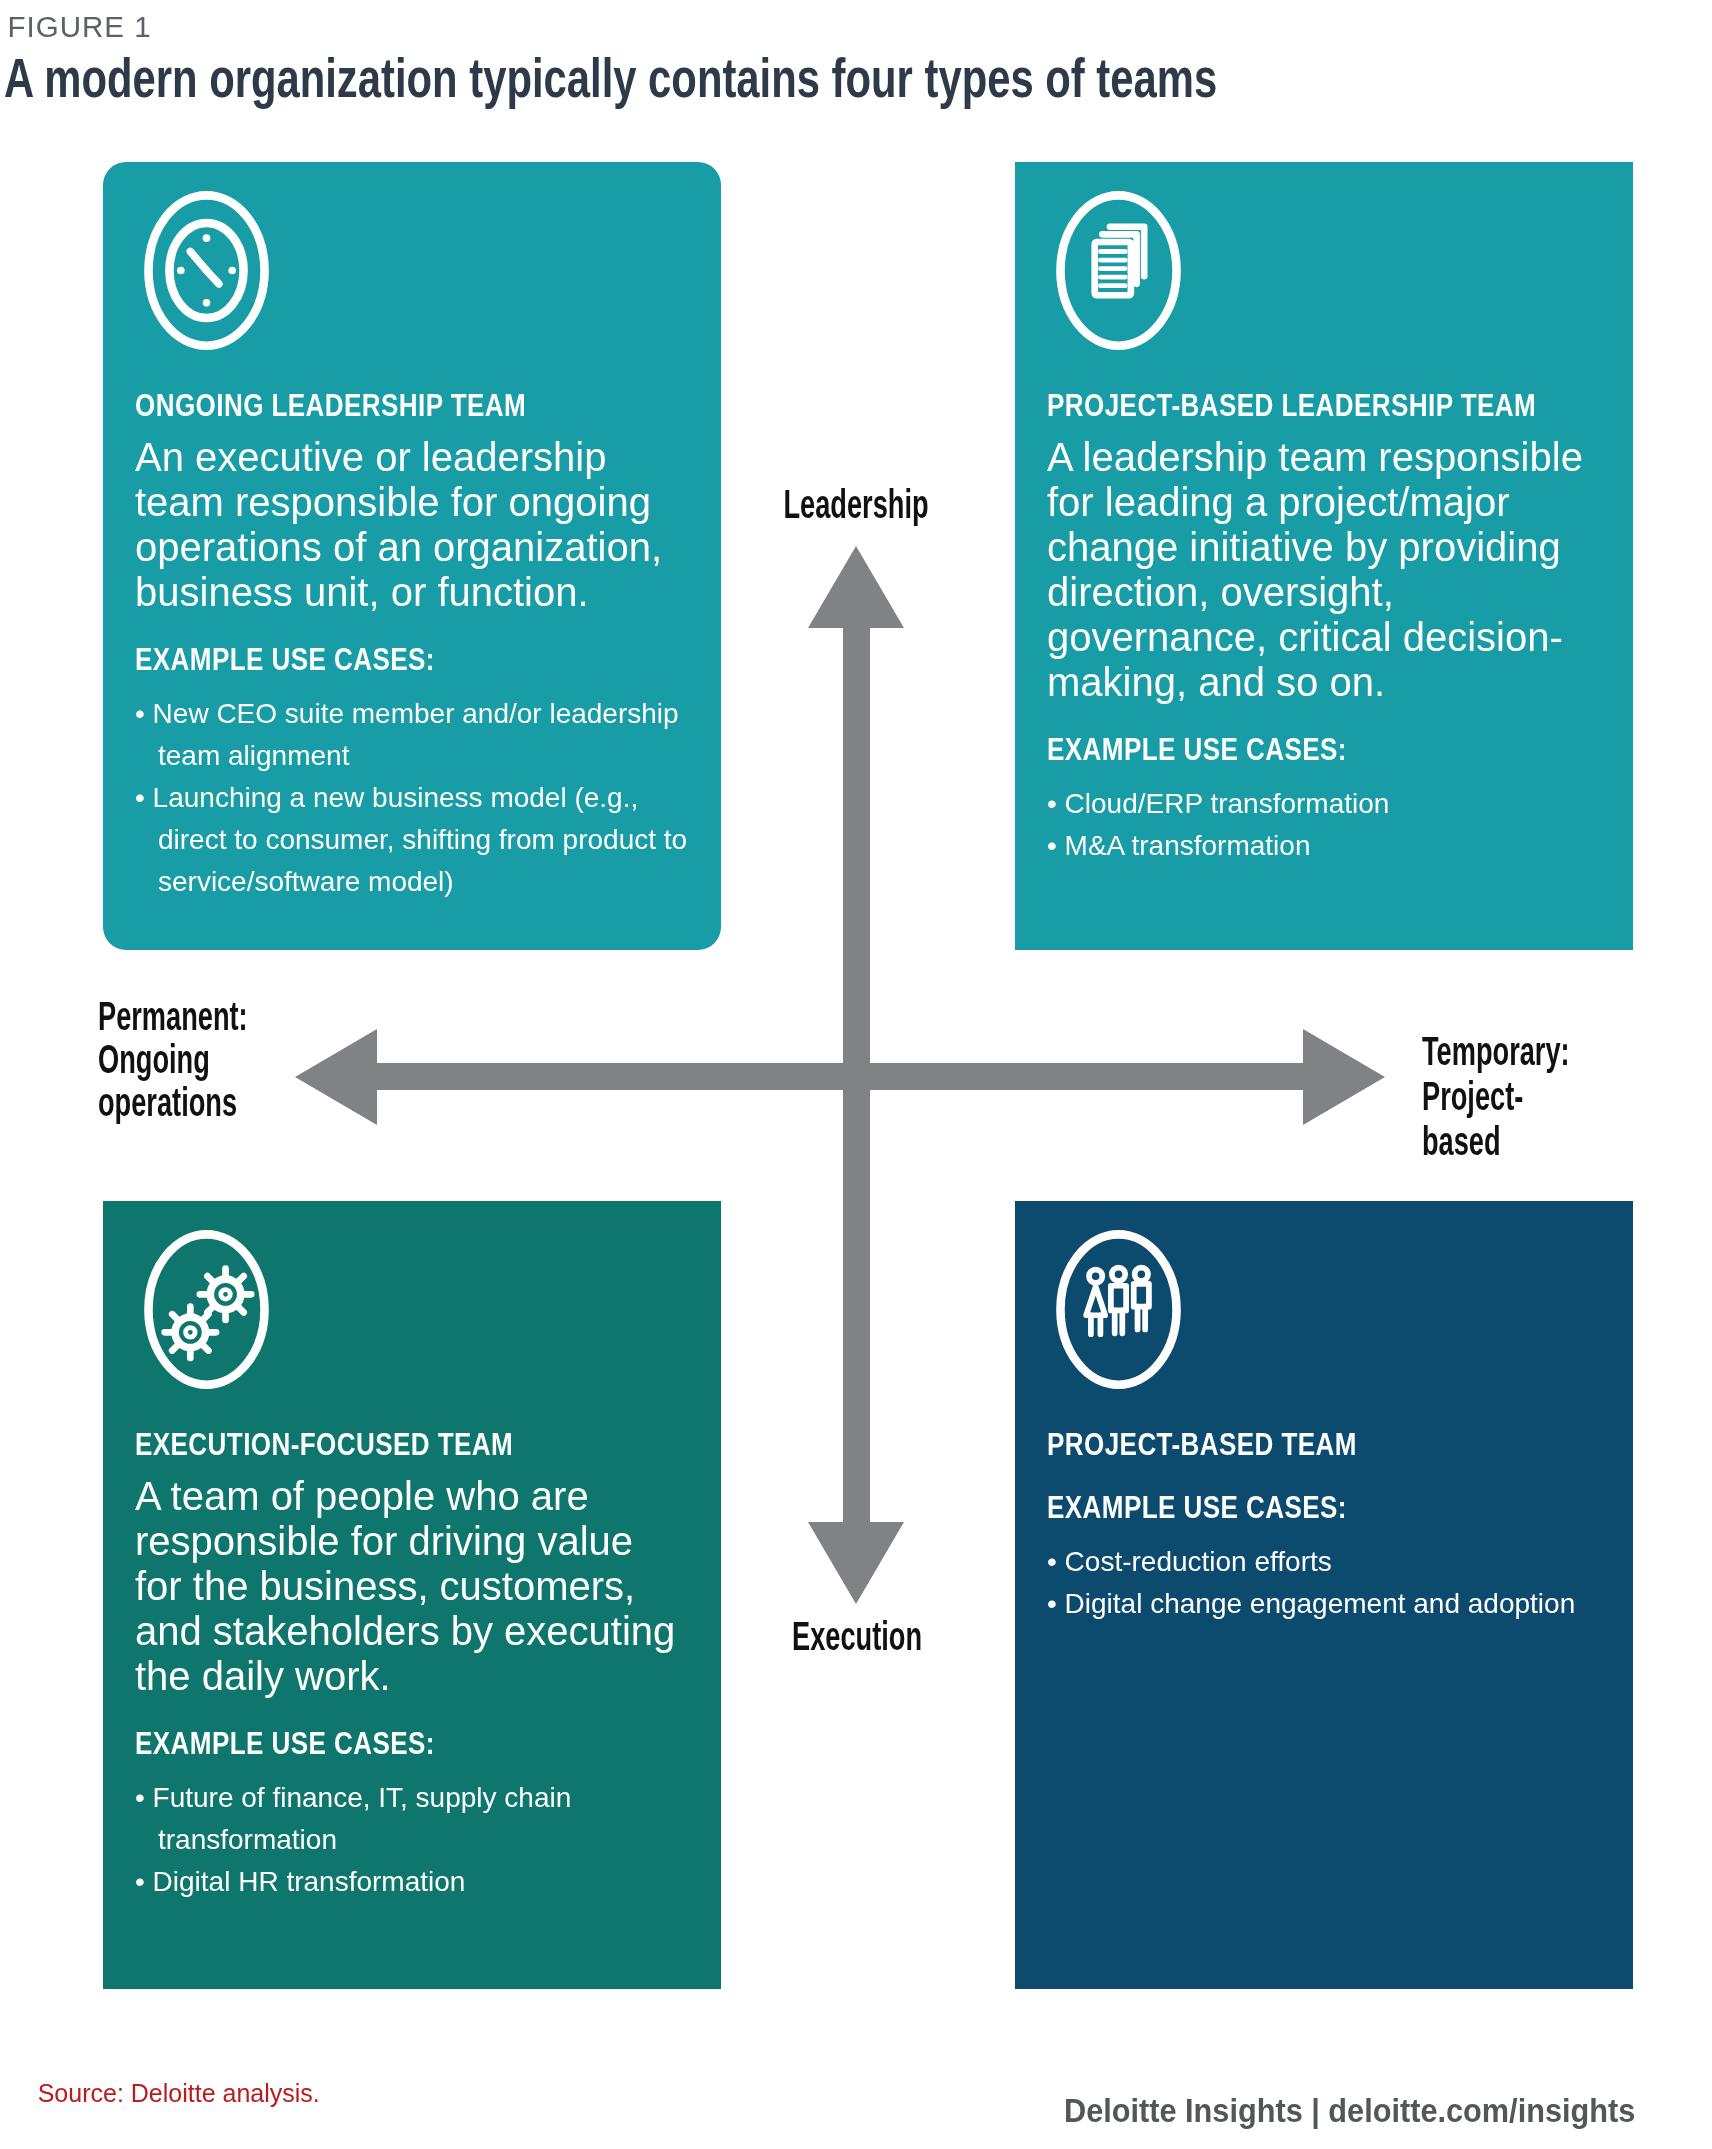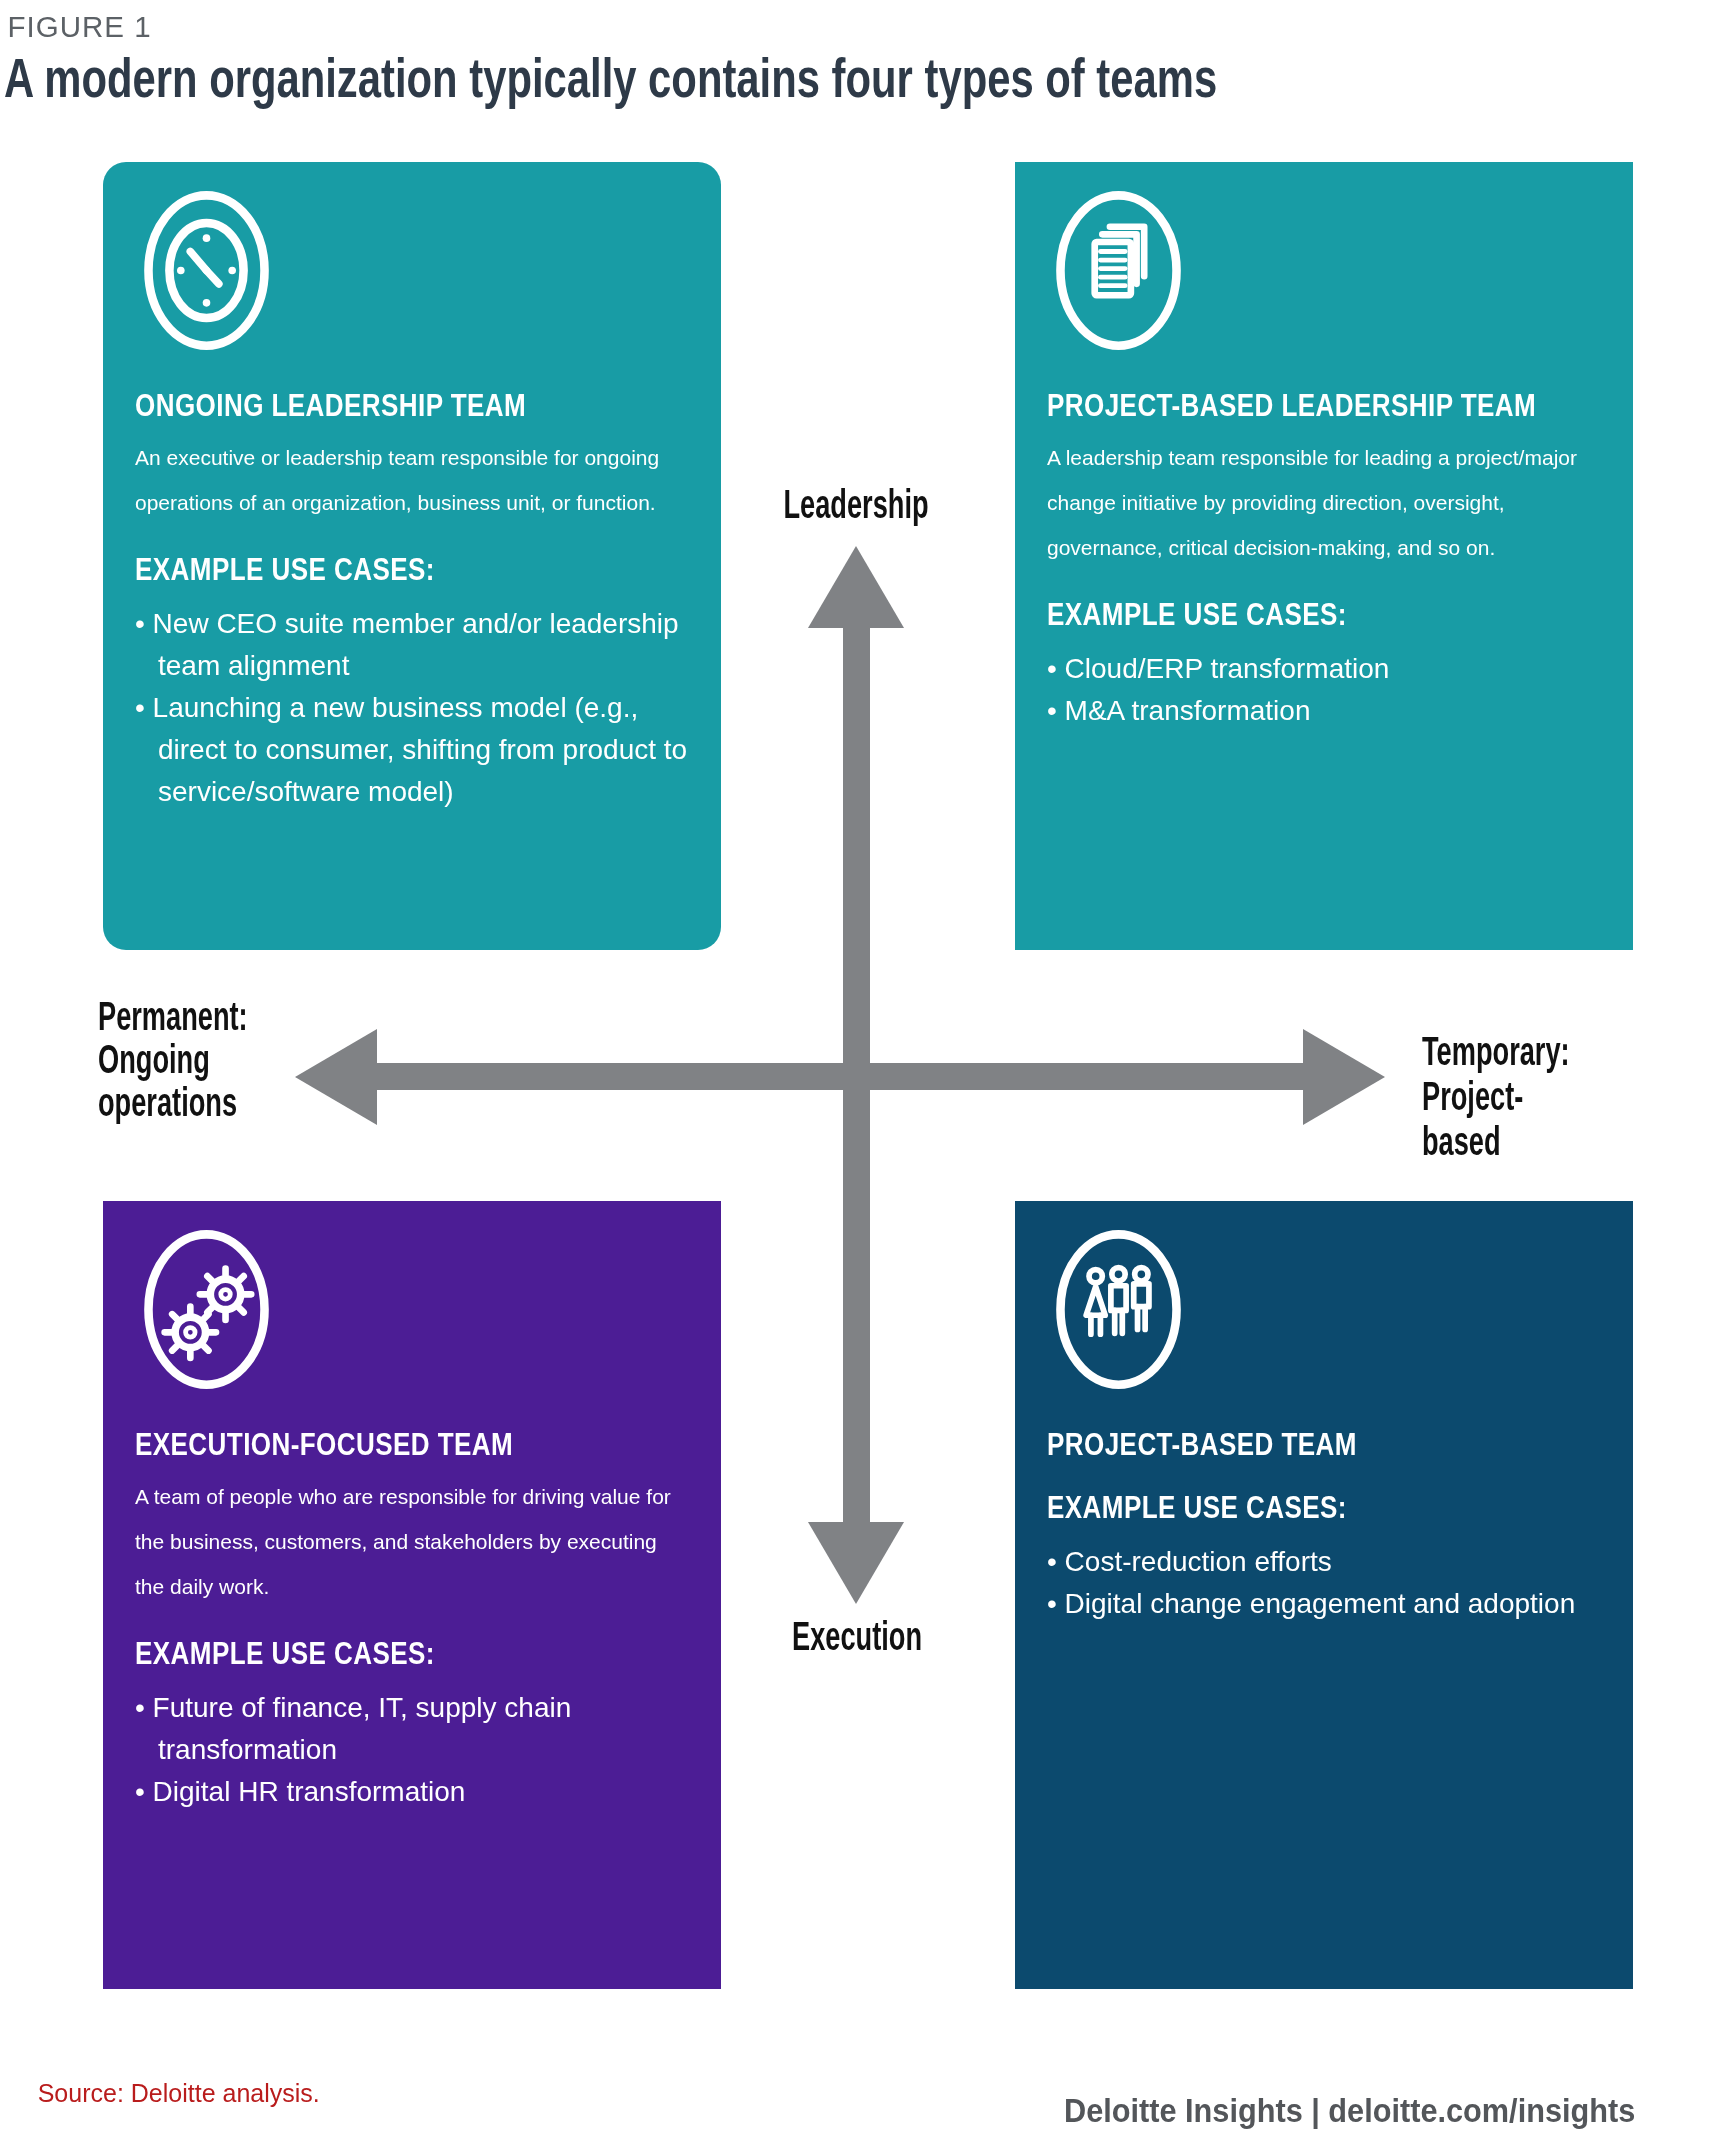--- a/index.html
+++ b/index.html
@@ -35,21 +35,21 @@
   .q-icon{margin-top:21px; width:143px; height:176px;}
   .q-icon svg{display:block;}
   .q-heading{
     margin-top:28.5px;
     font-size:31px; font-weight:bold; letter-spacing:0.5px;
     transform:scaleX(0.84); transform-origin:left center;
     white-space:nowrap;
   }
   .q-desc{
     margin-top:11.4px;
-    font-size:21px; line-height:45px; font-weight:normal;
+    font-size:40px; line-height:45px; font-weight:normal;
   }
   .q-cases-label{
     margin-top:27px;
     font-size:31px; font-weight:bold; letter-spacing:0.5px;
     transform:scaleX(0.84); transform-origin:left center;
     white-space:nowrap;
   }
   ul.q-cases{
     margin:15px 0 0 0; padding:0; list-style:none;
     font-size:28px; line-height:42px;
@@ -126,21 +126,21 @@
     </div>
     <div class="q-heading">PROJECT-BASED LEADERSHIP TEAM</div>
     <div class="q-desc">A leadership team responsible for leading a project/major change initiative by providing direction, oversight, governance, critical decision-making, and so on.</div>
     <div class="q-cases-label">EXAMPLE USE CASES:</div>
     <ul class="q-cases">
       <li>Cloud/ERP transformation</li>
       <li>M&amp;A transformation</li>
     </ul>
   </div>
 
-  <div class="quad bl" style="background-color: #4c1d95;">
+  <div class="quad bl" style="background-color: #0f766e;">
     <div class="q-icon">
       <svg width="143" height="176" viewBox="0 0 150 185" fill="none" stroke="#ffffff" stroke-linecap="round" stroke-linejoin="round">
         <ellipse cx="75" cy="92" rx="61" ry="79" stroke-width="9"></ellipse>
 
         <circle cx="58" cy="116" r="16" stroke-width="8"></circle>
         <circle cx="58" cy="116" r="5" stroke-width="5"></circle>
         <path d="M78,116 L85,116 M72.1,130.1 L77.1,135.1 M58,136 L58,143 M43.9,130.1 L38.9,135.1 M38,116 L31,116 M43.9,101.9 L38.9,96.9 M58,96 L58,89 M72.1,101.9 L77.1,96.9" stroke-width="7"></path>
 
         <circle cx="95" cy="76" r="16" stroke-width="8"></circle>
         <circle cx="95" cy="76" r="5" stroke-width="5"></circle>

